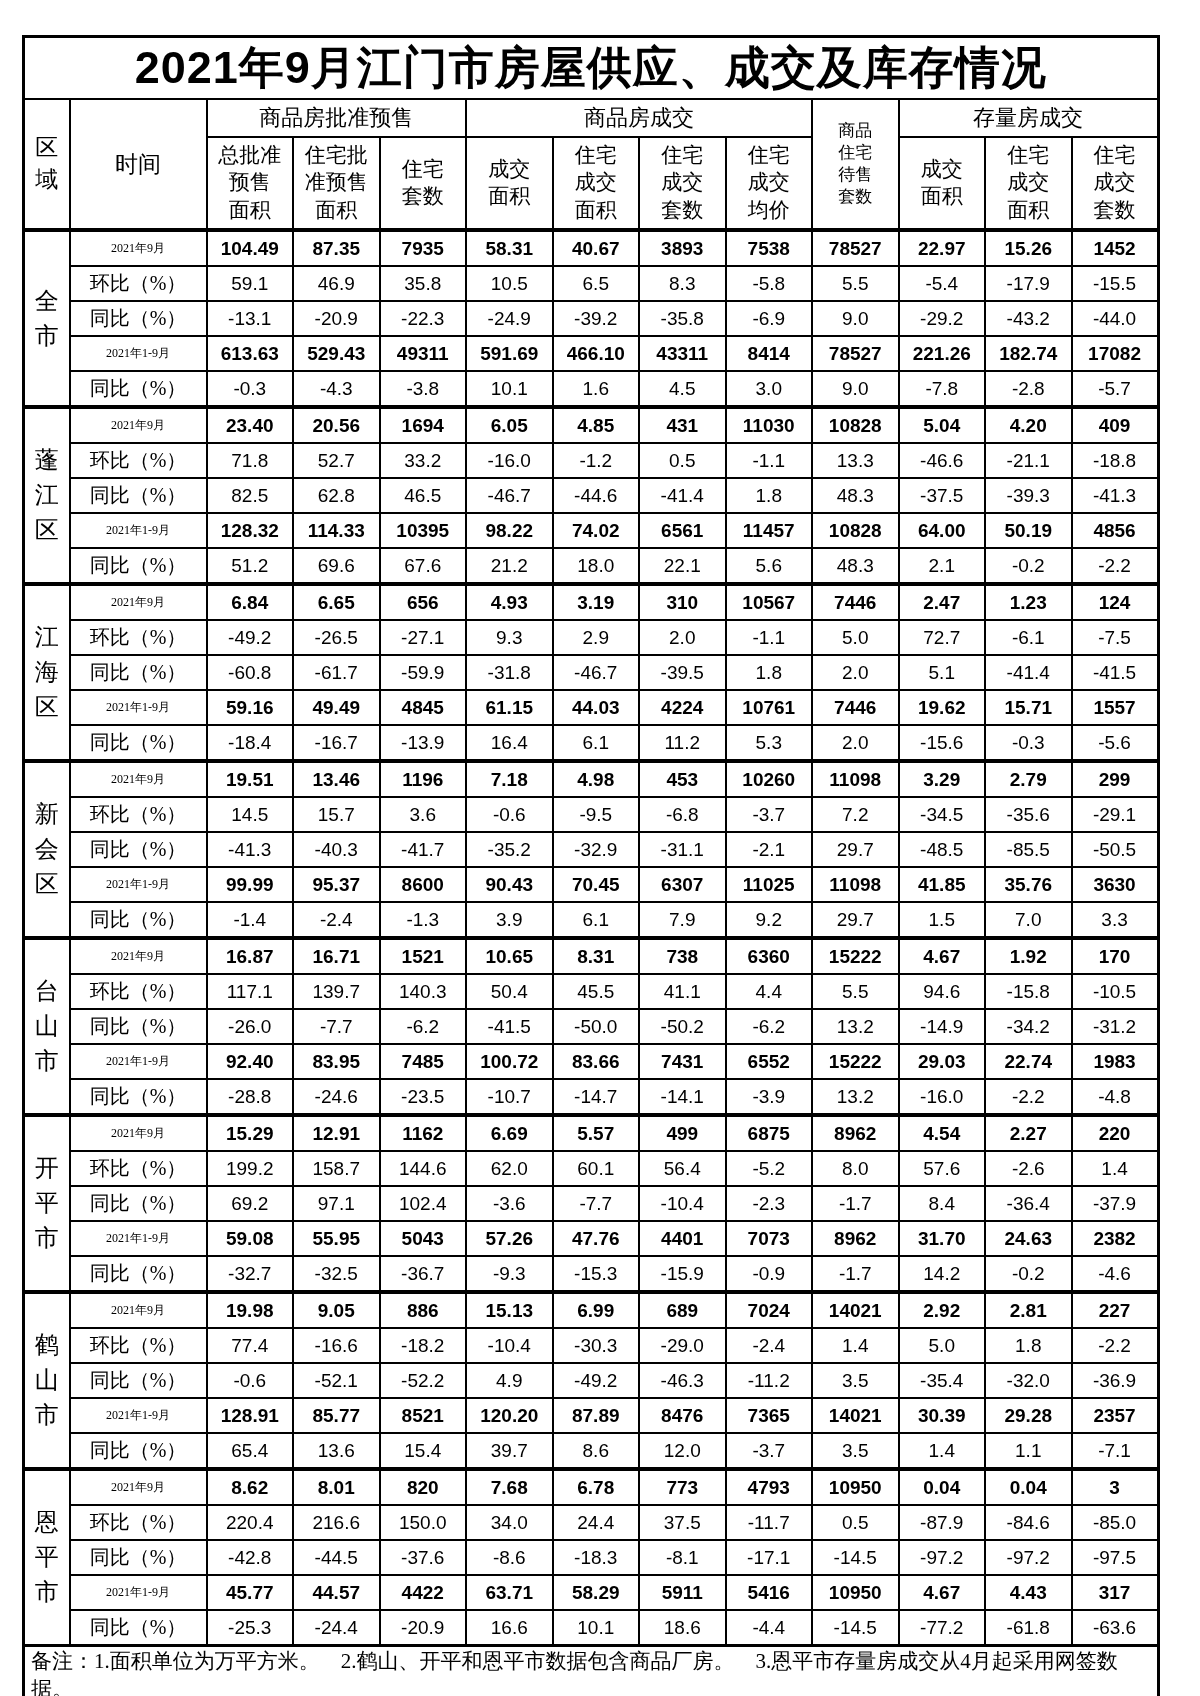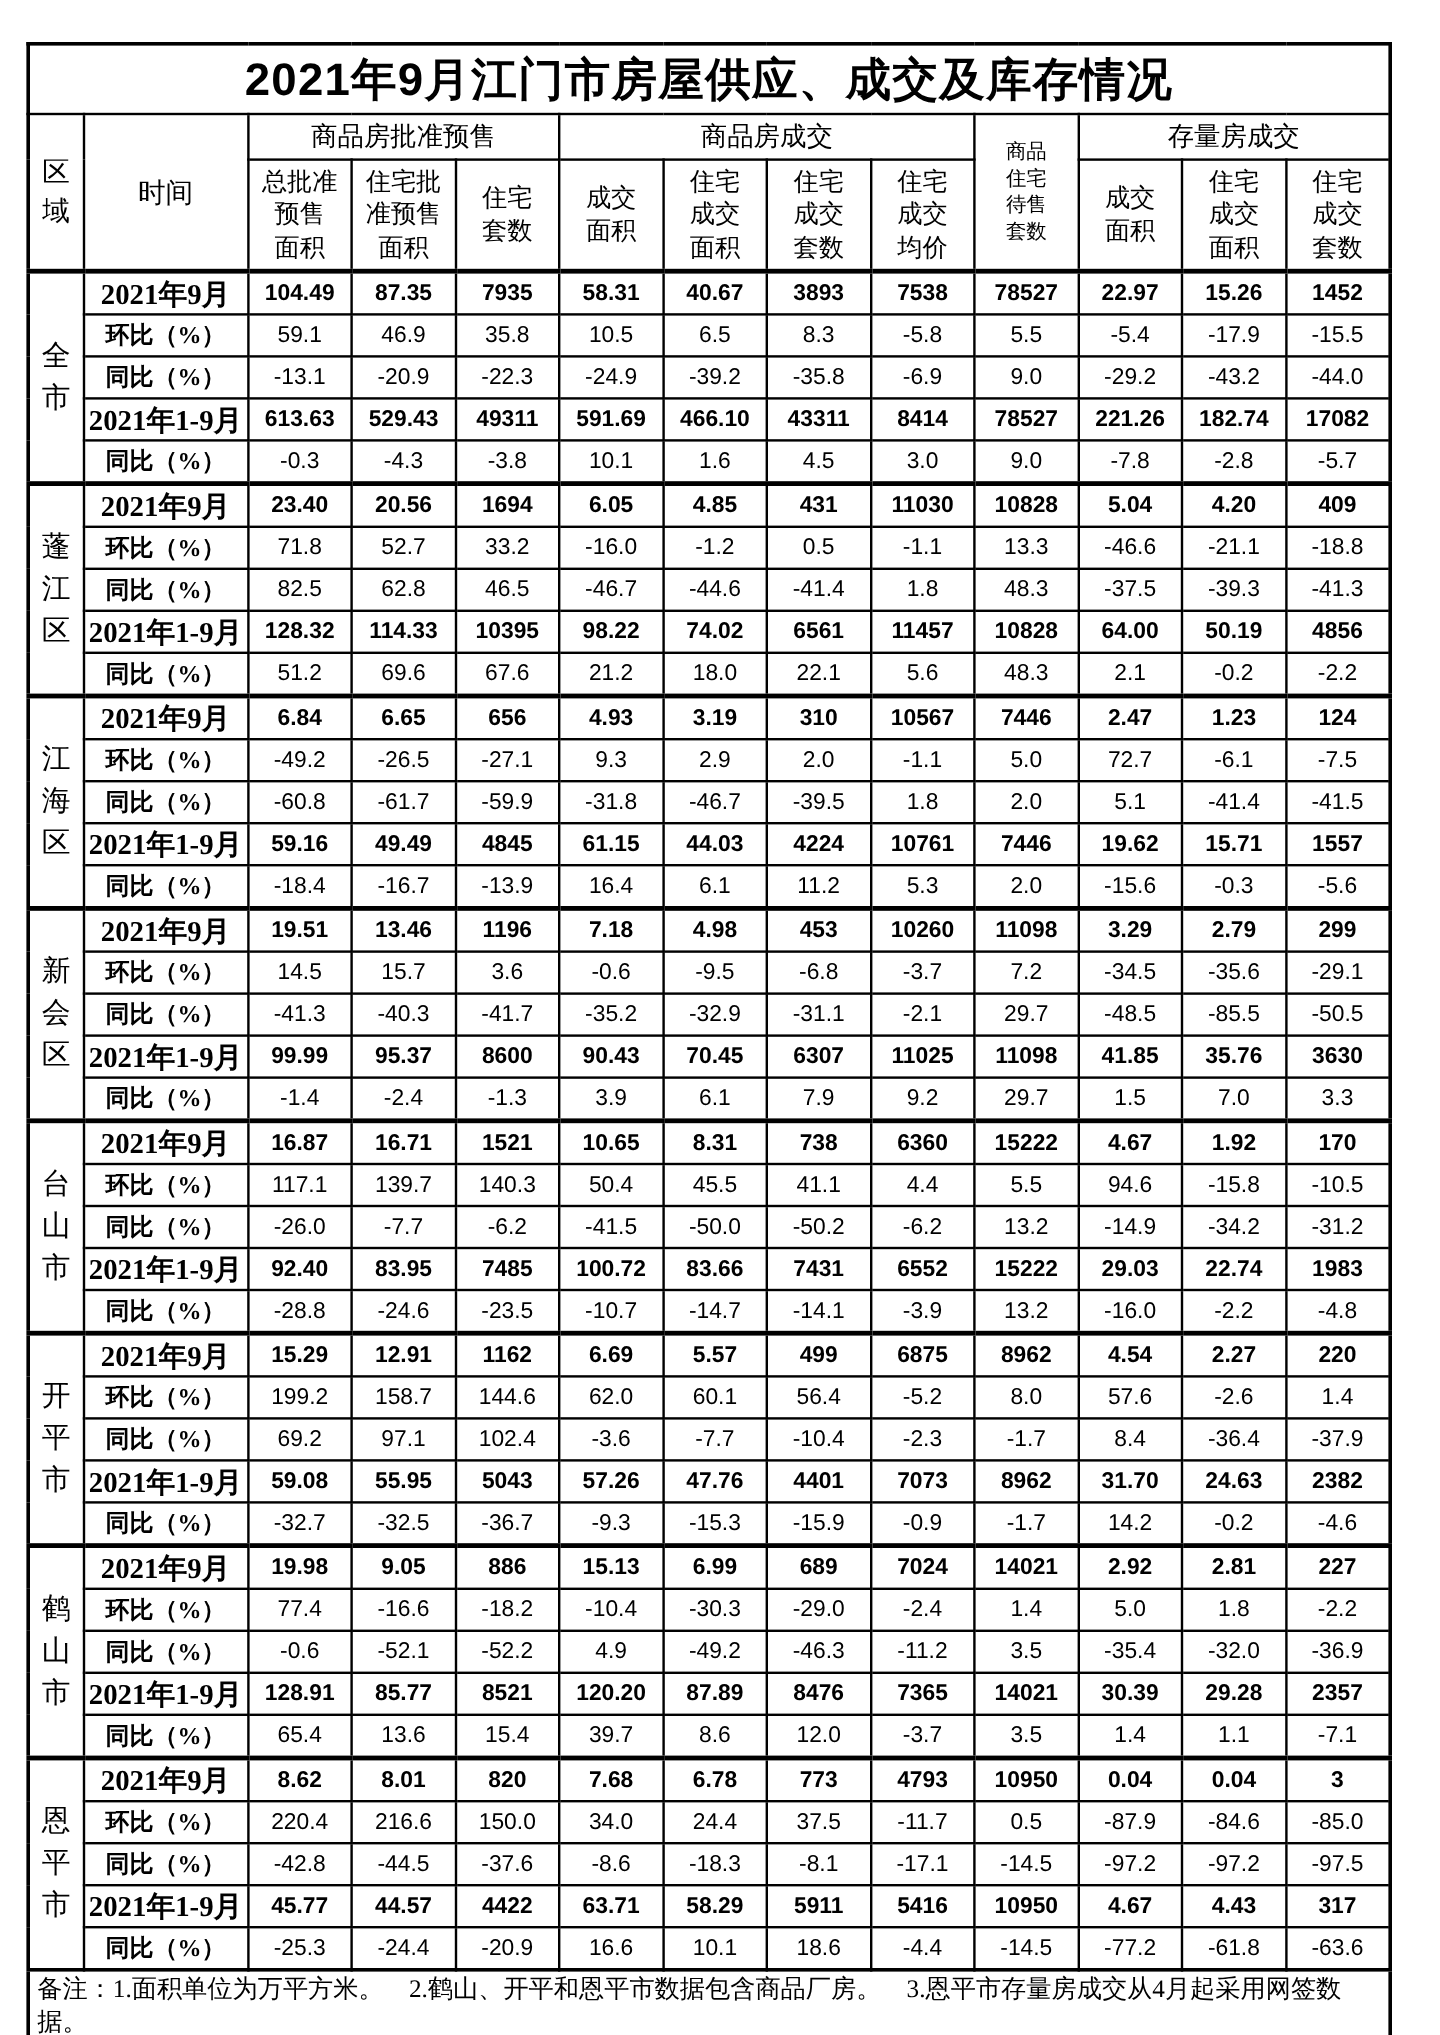--- a/index.html
+++ b/index.html
@@ -25,38 +25,38 @@
     vertical-align: middle;
     padding: 0;
     color: #000;
     overflow: hidden;
   }
   .pre { white-space: pre-line; }
   .title-cell {
     height: 56px;
     font-family: "Liberation Sans", sans-serif;
     font-weight: bold;
-    font-size: 38px;
+    font-size: 45px;
     letter-spacing: 1px;
     border-bottom: 3px solid #000;
     margin-top: 48px;
   }
   thead th { font-weight: normal; border-radius: 19px; }
   th.grp  { height: 36px; font-size: 22px; }
   th.sub  { height: 90px; font-size: 21px; line-height: 1.3; }
   th.corner { font-size: 23px; line-height: 1.4; }
   th.time-h { font-size: 23px; margin-top: 18px; }
   th.pending-h { font-size: 17px; line-height: 1.3; }
   tbody th.region {
     font-weight: normal;
     font-size: 24px;
     line-height: 1.45;
   }
-  tbody td.rlabel { font-size: 20px; height: 33px; font-weight: bold; }
-  tbody tr.bold td.rlabel { font-weight: bold; font-size: 24px; }
+  tbody td.rlabel { font-size: 20px; height: 33px; }
+  tbody tr.bold td.rlabel { font-weight: normal; font-size: 12px; }
   tbody td.val {
     font-family: "Liberation Sans", sans-serif;
     font-size: 19px;
     height: 33px;
   }
   tbody tr.bold td.val { font-weight: bold; }
   tbody tr.sec td, tbody tr.sec th { border-top: 4px solid #000; }
   tfoot td.remark {
     border-top: 3px solid #000;
     height: 36px;

